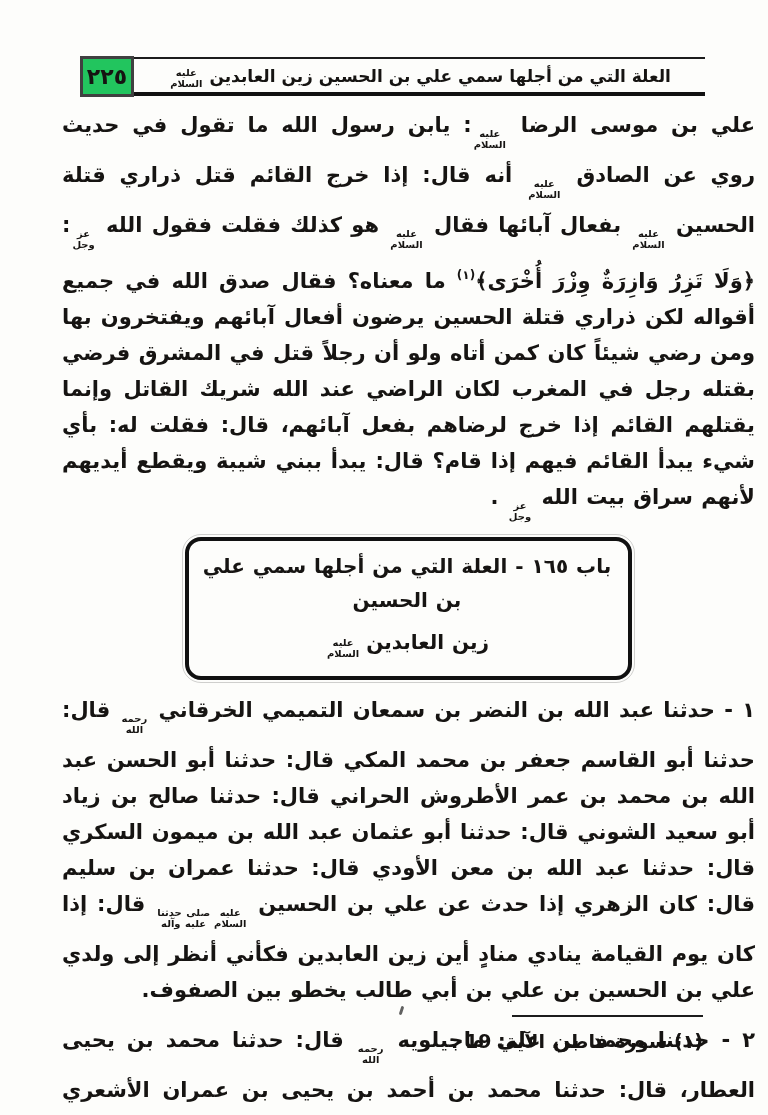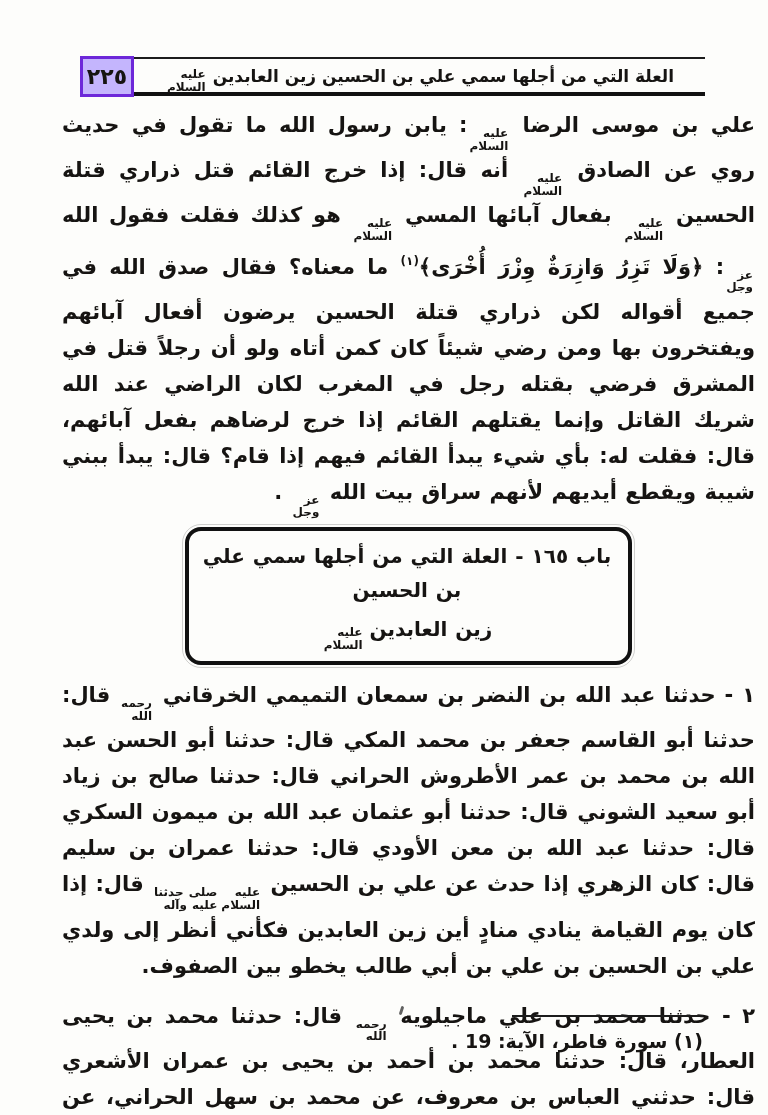--- a/index.html
+++ b/index.html
@@ -13,21 +13,21 @@
     direction:rtl;
   }
   
   .hdr-band{
     position:absolute;left:82px;top:57px;width:623px;height:39px;
     border-top:2px solid #1c1c1c;border-bottom:4px solid #111;
     box-sizing:border-box;
   }
   .pagenum-box{
     position:absolute;left:-2px;top:-3px;bottom:-5px;width:54px;
-    border:3px solid #6d28d9;background:#c4b5fd;box-sizing:border-box;
+    border:3px solid #404040;background:#22c55e;box-sizing:border-box;
     display:flex;align-items:center;justify-content:center;
     font-size:22px;font-weight:700;
   }
   .runtitle{
     position:absolute;left:56px;right:4px;top:0;bottom:0;
     display:flex;align-items:center;justify-content:center;gap:5px;
     font-size:17px;font-weight:700;white-space:nowrap;
     letter-spacing:-0.2px;
   }
   
@@ -35,23 +35,23 @@
     position:absolute;left:62px;top:107px;width:693px;height:905px;
     font-size:21px;line-height:36px;font-weight:700;
     text-align:justify;word-spacing:1px;
   }
   .para{margin:0 0 8px 0;}
   .para.hadith{margin:0 0 14px 0;}
   .quran{letter-spacing:-0.5px;}
   .fnref{font-size:12px;vertical-align:9px;font-weight:700;}
   
   .hon{
-    display:inline-flex;flex-direction:column;align-items:flex-start;justify-content:center;
-    vertical-align:-5px;line-height:1.05;font-size:12px;font-weight:700;
-    margin:0 2px;white-space:nowrap;
+    display:inline-flex;flex-direction:column;align-items:center;justify-content:center;
+    vertical-align:-5px;line-height:1.05;font-size:10px;font-weight:700;
+    margin:7px 2px;white-space:nowrap;
   }
   .hon span{display:block;transform:scaleY(.95);}
   
   .section-box{
     width:447px;margin:4px auto 12px auto;
     border:4px solid #111;border-radius:16px;
     outline:1px solid rgba(0,0,0,.18);outline-offset:2px;
     box-sizing:border-box;
     text-align:center;padding:8px 15px 10px 12px;
     font-size:20px;line-height:34px;font-weight:700;
@@ -91,21 +91,21 @@
 
     <p class="para"><span>علي بن موسى الرضا </span><span class="hon">
           <span>عليه</span>
           <span>السلام</span>
         </span><span>: يابن رسول الله ما تقول في حديث روي عن الصادق </span><span class="hon">
           <span>عليه</span>
           <span>السلام</span>
         </span><span> أنه قال: إذا خرج القائم قتل ذراري قتلة الحسين </span><span class="hon">
           <span>عليه</span>
           <span>السلام</span>
-        </span><span> بفعال آبائها المسي </span><span class="hon">
+        </span><span> بفعال آبائها فقال </span><span class="hon">
           <span>عليه</span>
           <span>السلام</span>
         </span><span> هو كذلك فقلت فقول الله </span><span class="hon">
           <span>عز</span>
           <span>وجل</span>
         </span><span>: </span><span class="quran">﴿وَلَا تَزِرُ وَازِرَةٌ وِزْرَ أُخْرَى﴾</span><span class="fnref">(١)</span><span> ما معناه؟ فقال صدق الله في جميع أقواله لكن ذراري قتلة الحسين يرضون أفعال آبائهم ويفتخرون بها ومن رضي شيئاً كان كمن أتاه ولو أن رجلاً قتل في المشرق فرضي بقتله رجل في المغرب لكان الراضي عند الله شريك القاتل وإنما يقتلهم القائم إذا خرج لرضاهم بفعل آبائهم، قال: فقلت له: بأي شيء يبدأ القائم فيهم إذا قام؟ قال: يبدأ ببني شيبة ويقطع أيديهم لأنهم سراق بيت الله </span><span class="hon">
           <span>عز</span>
           <span>وجل</span>
         </span><span> .</span></p>
 

